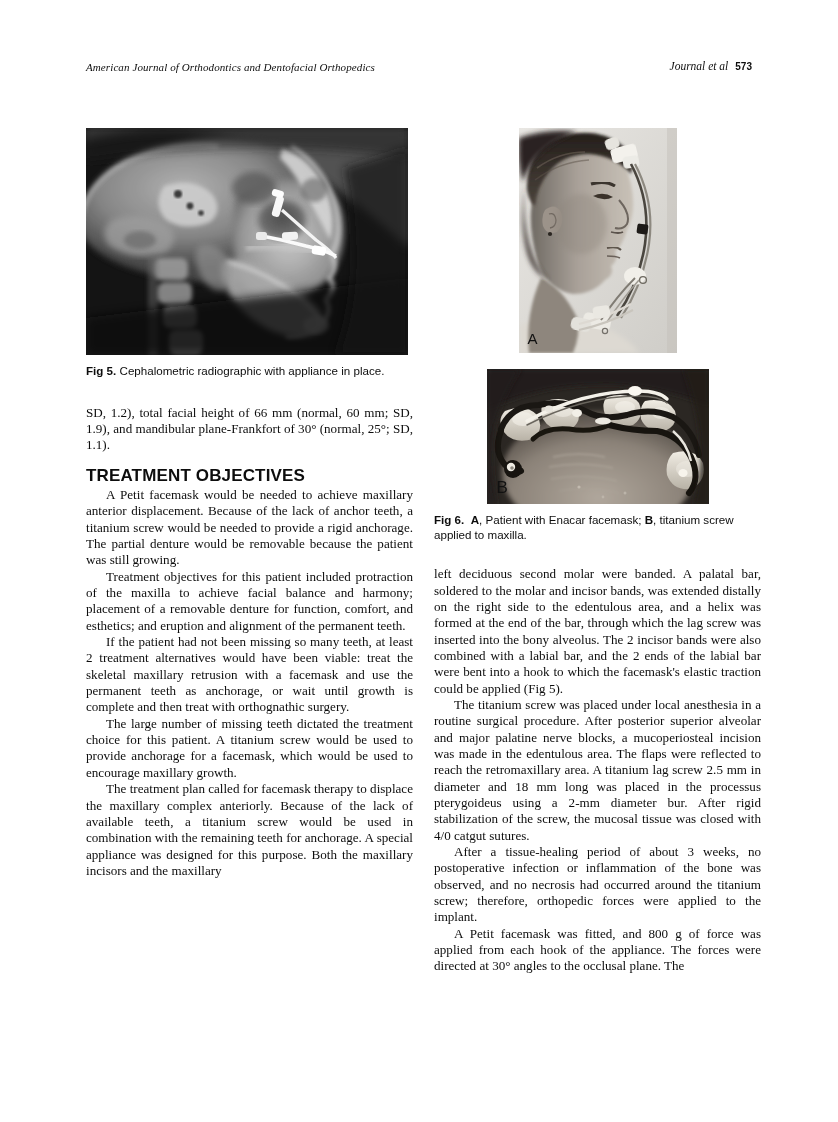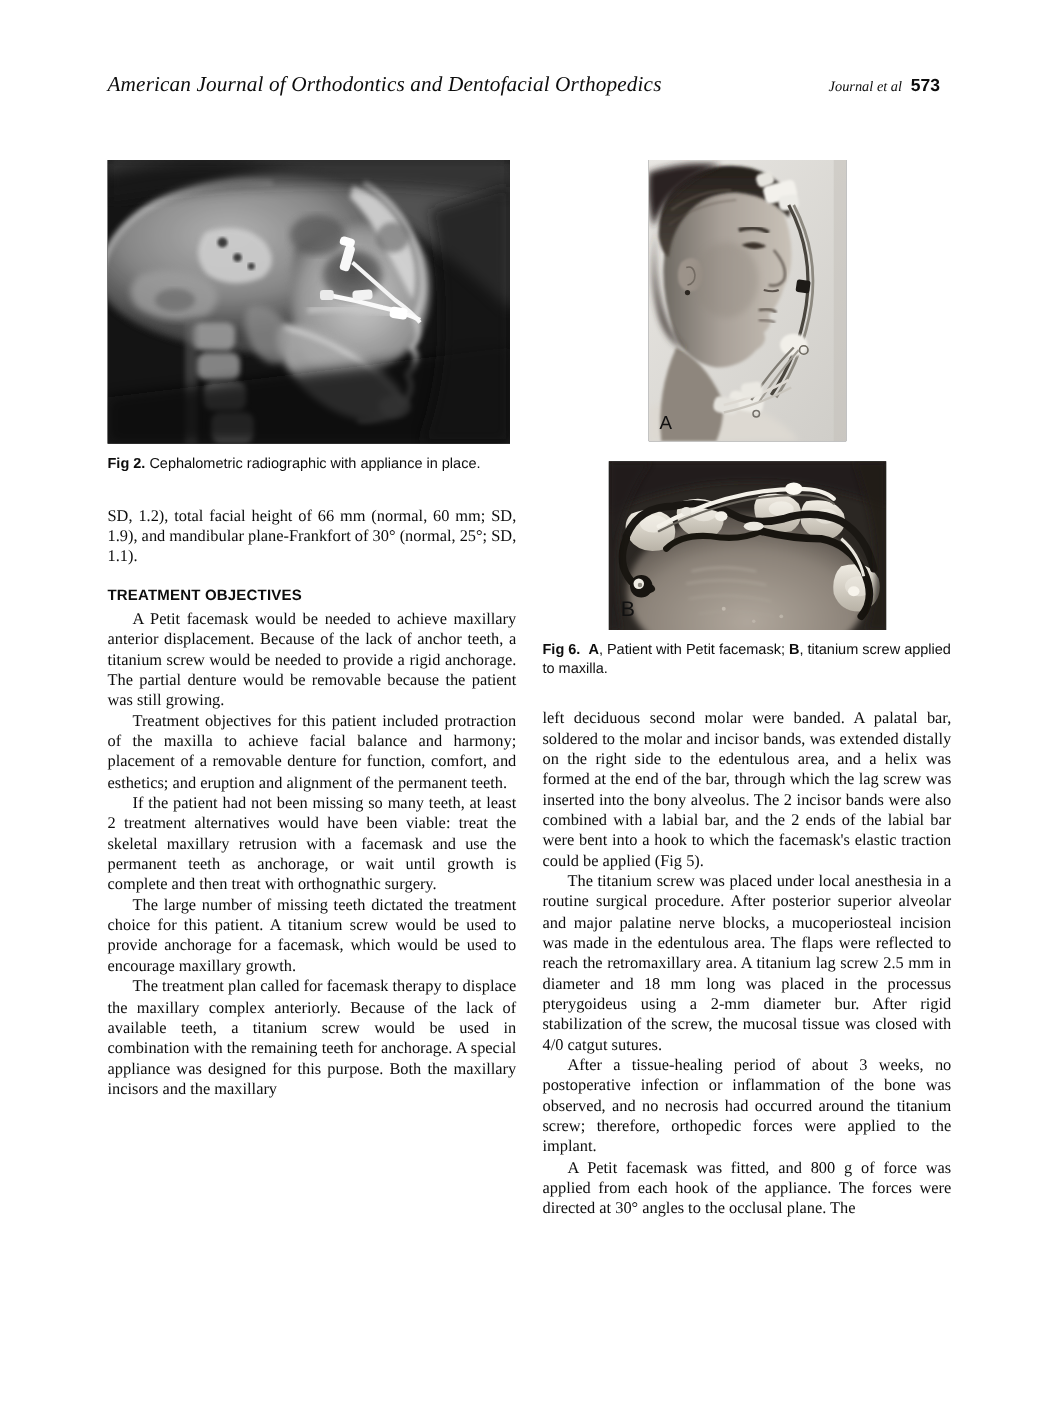--- a/index.html
+++ b/index.html
@@ -21,37 +21,37 @@
     position: absolute;
     left: 86px;
     top: 60px;
     width: 666px;
     display: flex;
     justify-content: space-between;
     align-items: flex-start;
   }
   .runhead-left {
     font-style: italic;
-    font-size: 17px;
+    font-size: 11px;
     line-height: 15.5px;
     letter-spacing: .1px;
   }
   .runhead-left div { white-space: nowrap; }
   .runhead-right {
     font-size: 11.5px;
     white-space: nowrap;
     padding-top: 0px;
   }
   .runhead-right .authors {
     font-style: italic;
   }
   .runhead-right .pageno {
     font-family: "Liberation Sans", sans-serif;
     font-weight: bold;
-    font-size: 14px;
+    font-size: 10px;
     margin-left: 7px;
     font-style: normal;
   }
 
   
   .col {
     position: absolute;
     width: 327px;
     text-align: justify;
     font-size: 13.1px;
@@ -63,21 +63,21 @@
   p.body {
     margin: 0;
     text-indent: 20px;
     text-align: justify;
   }
   p.body.noindent { text-indent: 0; }
 
   h2.sechead {
     font-family: "Liberation Sans", sans-serif;
     font-weight: bold;
-    font-size: 12px;
+    font-size: 17px;
     letter-spacing: .15px;
     margin: 14px 0 3px 0;
     text-align: left;
   }
 
   
   .figblock { margin: 0; }
 
   .figcap {
     font-family: "Liberation Sans", sans-serif;
@@ -224,21 +224,21 @@
         <rect x="196" y="104" width="16" height="8" rx="3" fill="#f2f2f2" transform="rotate(-4 204 108)"></rect>
 
         <rect x="170" y="104" width="11" height="8" rx="2.5" fill="#eaeaea"></rect>
 
         <rect width="322" height="227" fill="none"></rect>
         <path d="M0,0 L322,0 L322,30 Q160,8 0,34 Z" fill="#1c1c1c" opacity="0.55" filter="url(#blur5)"></path>
         <path d="M0,190 L322,150 L322,227 L0,227 Z" fill="#101010" opacity="0.8" filter="url(#blur5)"></path>
         <path d="M258,40 L322,20 L322,227 L250,227 Q280,150 258,40 Z" fill="#121212" opacity="0.7" filter="url(#blur5)"></path>
       </svg>
     </div>
-    <div class="figcap"><b>Fig 2.</b><span> Cephalometric radiographic with appliance in place.</span></div>
+    <div class="figcap"><b>Fig 5.</b><span> Cephalometric radiographic with appliance in place.</span></div>
   </div>
 
   <p class="body noindent" style="margin-top:26px;">SD, 1.2), total facial height of 66 mm (normal, 60 mm; SD, 1.9), and mandibular plane-Frankfort of 30° (normal, 25°; SD, 1.1).</p>
 
   <h2 class="sechead">TREATMENT OBJECTIVES</h2>
   <p class="body">A Petit facemask would be needed to achieve maxillary anterior displacement. Because of the lack of anchor teeth, a titanium screw would be needed to provide a rigid anchorage. The partial denture would be removable because the patient was still growing.</p>
   <p class="body">Treatment objectives for this patient included protraction of the maxilla to achieve facial balance and harmony; placement of a removable denture for function, comfort, and esthetics; and eruption and alignment of the permanent teeth.</p>
 
   <p class="body">If the patient had not been missing so many teeth, at least 2 treatment alternatives would have been viable: treat the skeletal maxillary retrusion with a facemask and use the permanent teeth as anchorage, or wait until growth is complete and then treat with orthognathic surgery.</p>
   <p class="body">The large number of missing teeth dictated the treatment choice for this patient. A titanium screw would be used to provide anchorage for a facemask, which would be used to encourage maxillary growth.</p>
@@ -417,20 +417,20 @@
           <path d="M186,62 Q200,74 204,92" stroke="#e9e6de" stroke-width="2.4" fill="none"></path>
           <ellipse cx="196" cy="104" rx="4.6" ry="4" fill="#f7f4ec"></ellipse>
 
           <path d="M0,0 L34,0 Q16,26 8,56 Q2,92 10,135 L0,135 Z" fill="#221f1b" opacity="0.8" filter="url(#bB2)"></path>
           <path d="M196,0 L222,0 L222,135 L206,135 Q220,90 208,40 Q202,16 196,0 Z" fill="#201d19" opacity="0.75" filter="url(#bB2)"></path>
         </svg>
         <span class="fig-letter" id="fig6b-letter">B</span>
       </div>
     </div>
 
-    <div class="figcap"><b>Fig 6.</b>&nbsp; <b>A</b><span>, Patient with Petit facemask; </span><b>B</b><span>, titanium screw applied to maxilla.</span></div>
+    <div class="figcap"><b>Fig 6.</b>&nbsp; <b>A</b><span>, Patient with Enacar facemask; </span><b>B</b><span>, titanium screw applied to maxilla.</span></div>
   </div>
 
   <p class="body noindent" style="margin-top:24px;">left deciduous second molar were banded. A palatal bar, soldered to the molar and incisor bands, was extended distally on the right side to the edentulous area, and a helix was formed at the end of the bar, through which the lag screw was inserted into the bony alveolus. The 2 incisor bands were also combined with a labial bar, and the 2 ends of the labial bar were bent into a hook to which the facemask's elastic traction could be applied (Fig 5).</p>
   <p class="body">The titanium screw was placed under local anesthesia in a routine surgical procedure. After posterior superior alveolar and major palatine nerve blocks, a mucoperiosteal incision was made in the edentulous area. The flaps were reflected to reach the retromaxillary area. A titanium lag screw 2.5 mm in diameter and 18 mm long was placed in the processus pterygoideus using a 2-mm diameter bur. After rigid stabilization of the screw, the mucosal tissue was closed with 4/0 catgut sutures.</p>
   <p class="body">After a tissue-healing period of about 3 weeks, no postoperative infection or inflammation of the bone was observed, and no necrosis had occurred around the titanium screw; therefore, orthopedic forces were applied to the implant.</p>
   <p class="body">A Petit facemask was fitted, and 800 g of force was applied from each hook of the appliance. The forces were directed at 30° angles to the occlusal plane. The</p>
 </div>
 
 </body></html>

